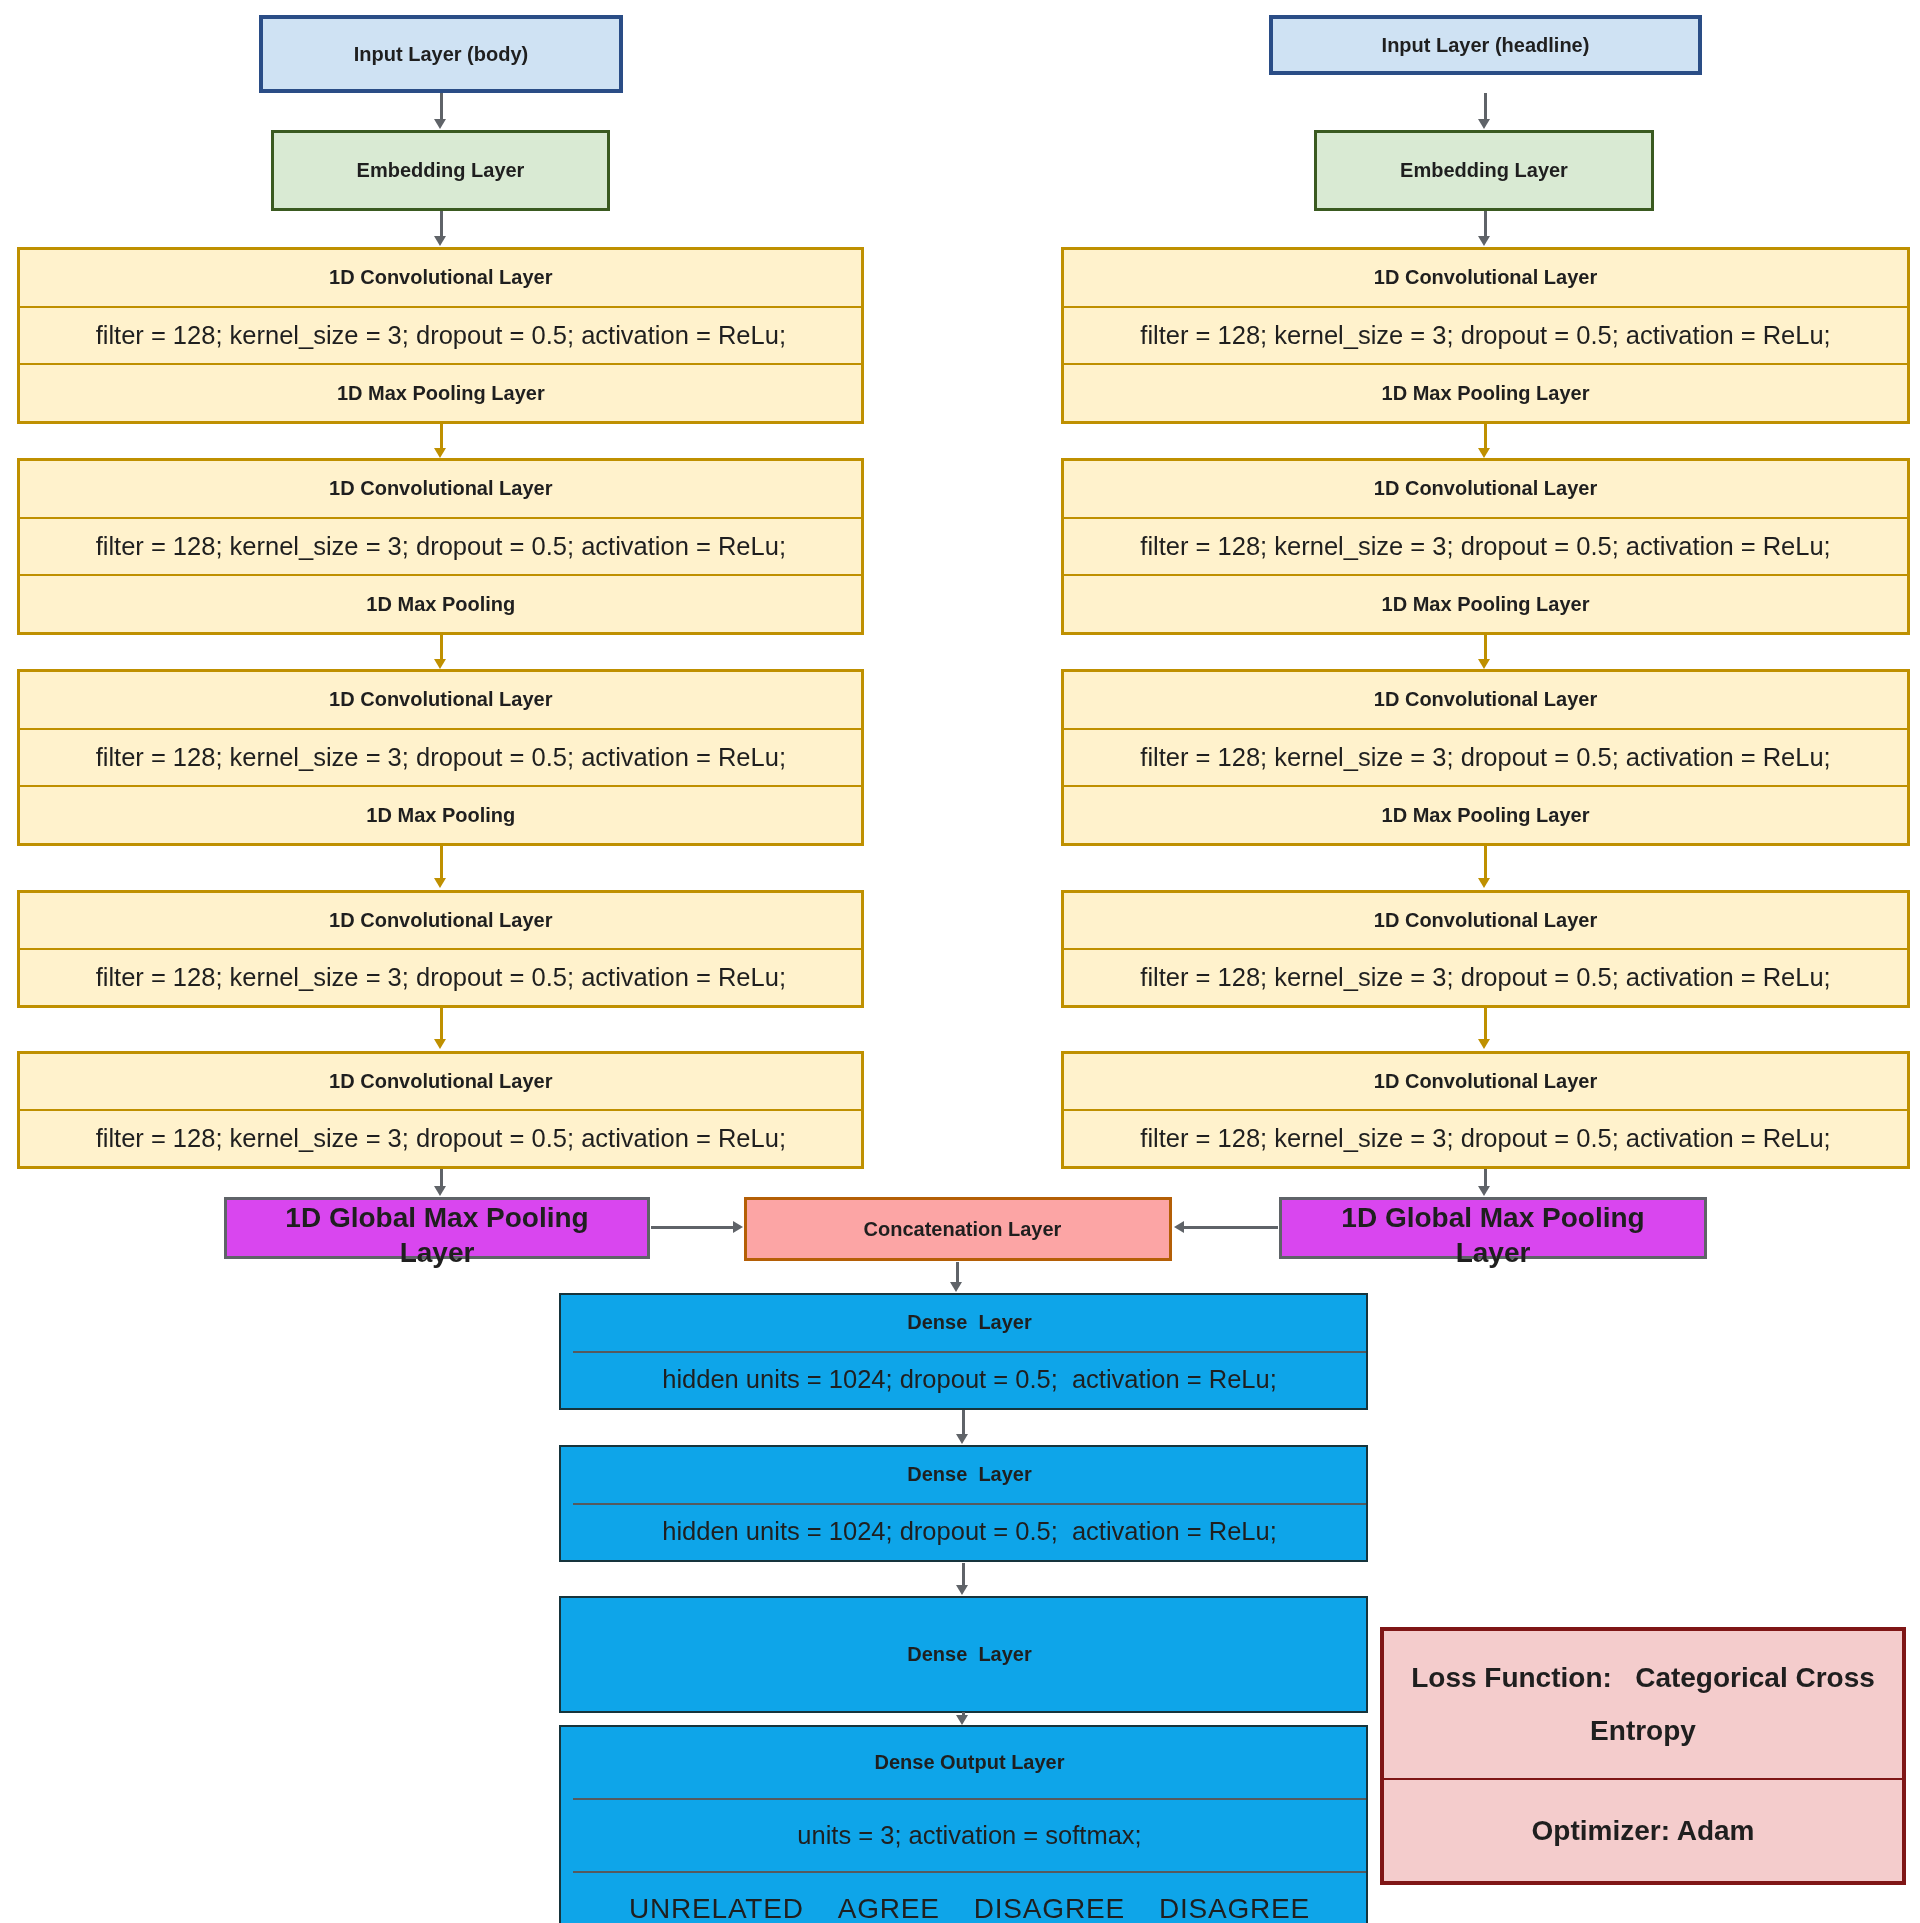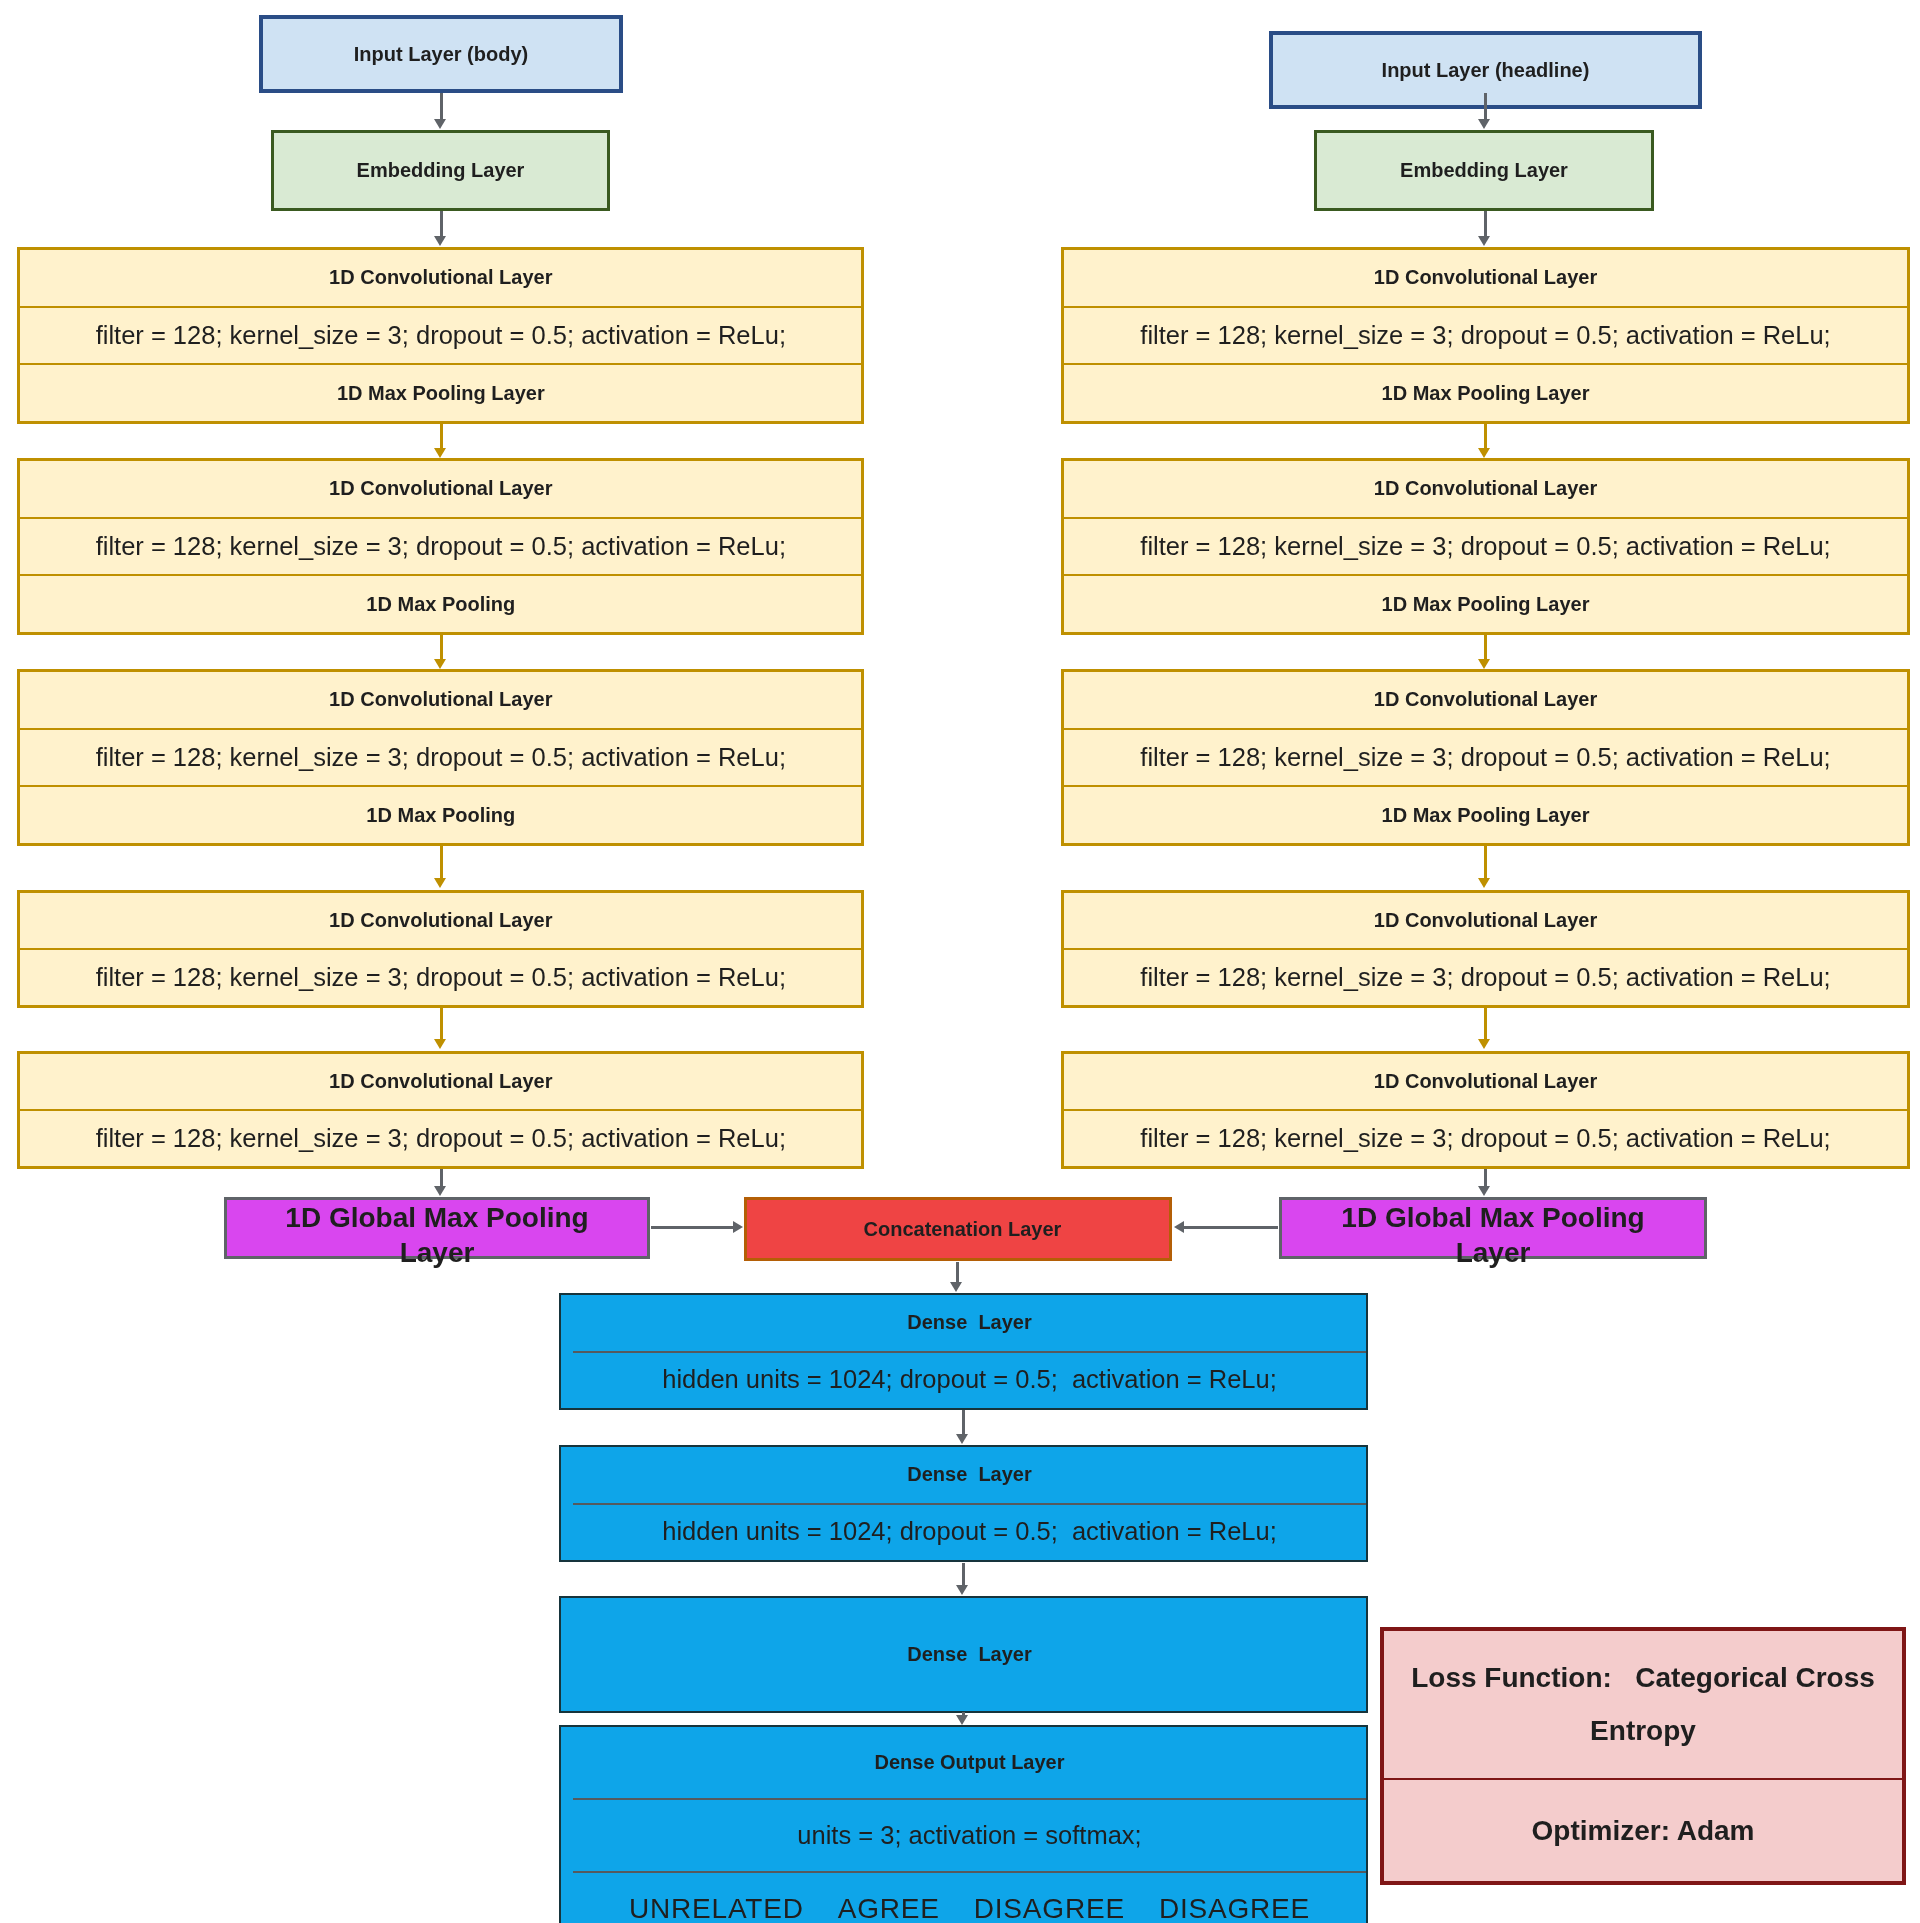--- a/index.html
+++ b/index.html
@@ -32,21 +32,21 @@
   
   .inputbox{background:#cfe2f3;border:4.1px solid #2a4d86;}
   
   .embedbox{background:#d9ead3;border:3.3px solid #3a5a20;}
   
   .convbox{background:#fff2cc;border:3.3px solid #bf9000;}
   .convbox .row + .row{border-top:2.5px solid #bf9000;}
   
   .poolbox{background:#d946ef;border:3.3px solid #5f6368;}
   
-  .concatbox{background:#ef4444;border:3.3px solid #b45f06;padding-left:9px;}
+  .concatbox{background:#fca5a5;border:3.3px solid #b45f06;padding-left:9px;}
   
   .densebox{background:#0ea5e9;border:2.5px solid #16343c;padding-left:12px;}
   .densebox .row + .row{border-top:2.5px solid #555a5e;}
   
   .lossbox{background:#f4cccc;border:4.1px solid #7f1616;}
   .lossbox .row + .row{border-top:2.5px solid #7f1616;}
   .losstext{font-weight:bold;font-size:28px;line-height:1.9;padding:0 12px;}
   .classesrow{
     display:flex;align-items:center;justify-content:center;
     gap:34px;font-size:28px;letter-spacing:0.8px;
@@ -108,21 +108,21 @@
 
   <div class="box convbox" style="left:17.3px;top:1051px;width:847px;height:118px;">
     <div class="row title">1D Convolutional Layer</div>
     <div class="row params">filter = 128; kernel_size = 3; dropout = 0.5; activation = ReLu;</div>
   </div>
 
   <div class="box poolbox" style="left:224px;top:1197px;width:426px;height:62px;">
     <div class="row title" style="font-size:28px;">1D Global Max Pooling Layer</div>
   </div>
 
-  <div class="box inputbox" style="left:1269px;top:15px;width:433px;height:78px;margin-top:16px;">
+  <div class="box inputbox" style="left:1269px;top:15px;width:433px;height:60px;">
     <div class="row title">Input Layer (headline)</div>
   </div>
 
   <div class="box embedbox" style="left:1314px;top:130px;width:340px;height:81px;">
     <div class="row title">Embedding Layer</div>
   </div>
 
   <div class="box convbox" style="left:1061px;top:247px;width:849px;height:177px;">
     <div class="row title">1D Convolutional Layer</div>
     <div class="row params">filter = 128; kernel_size = 3; dropout = 0.5; activation = ReLu;</div>

